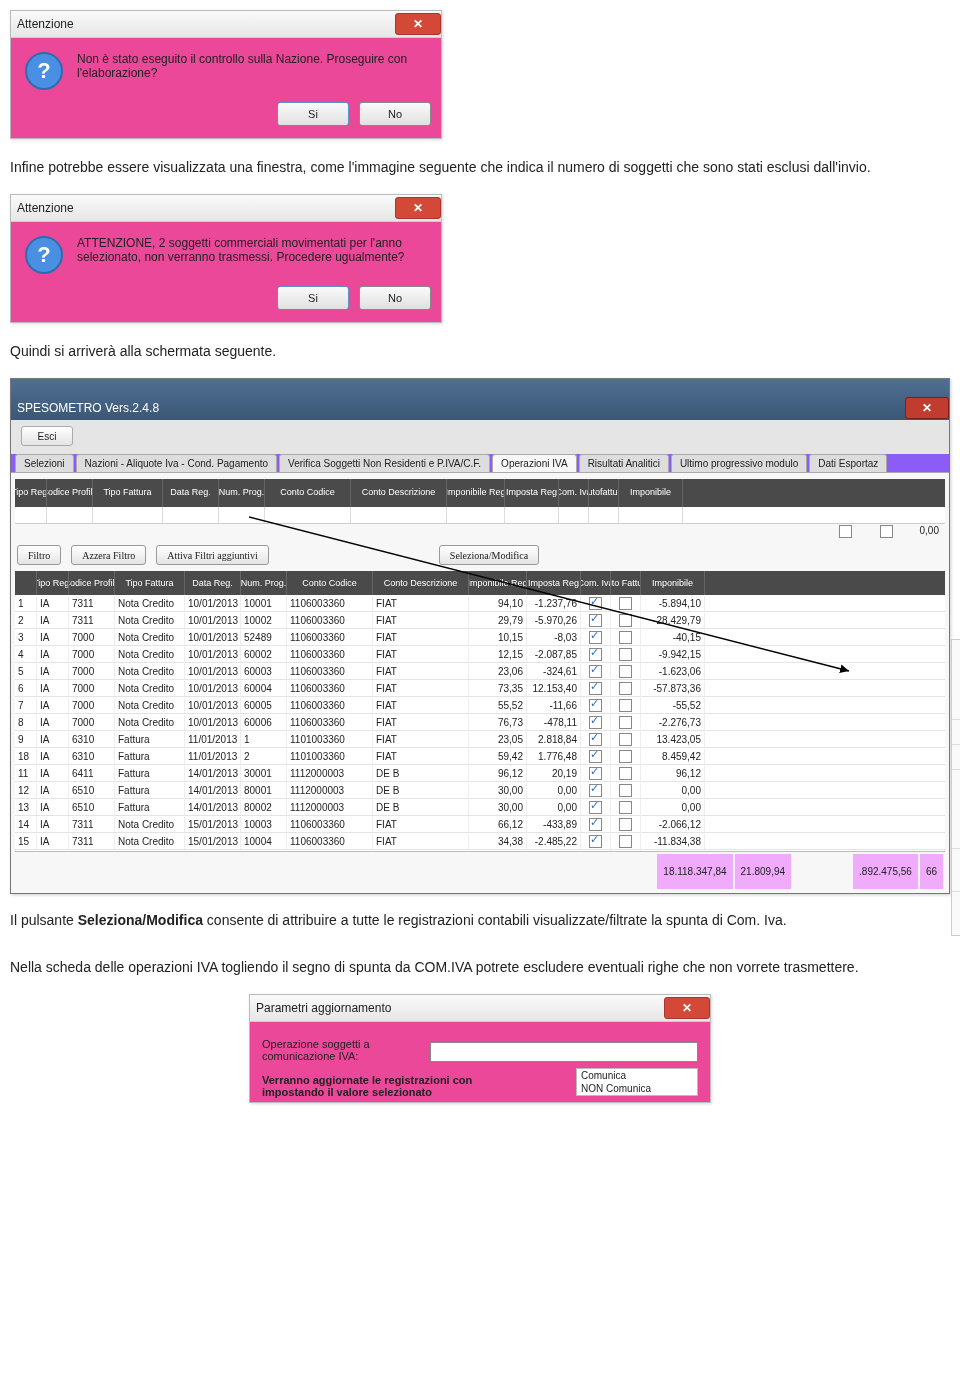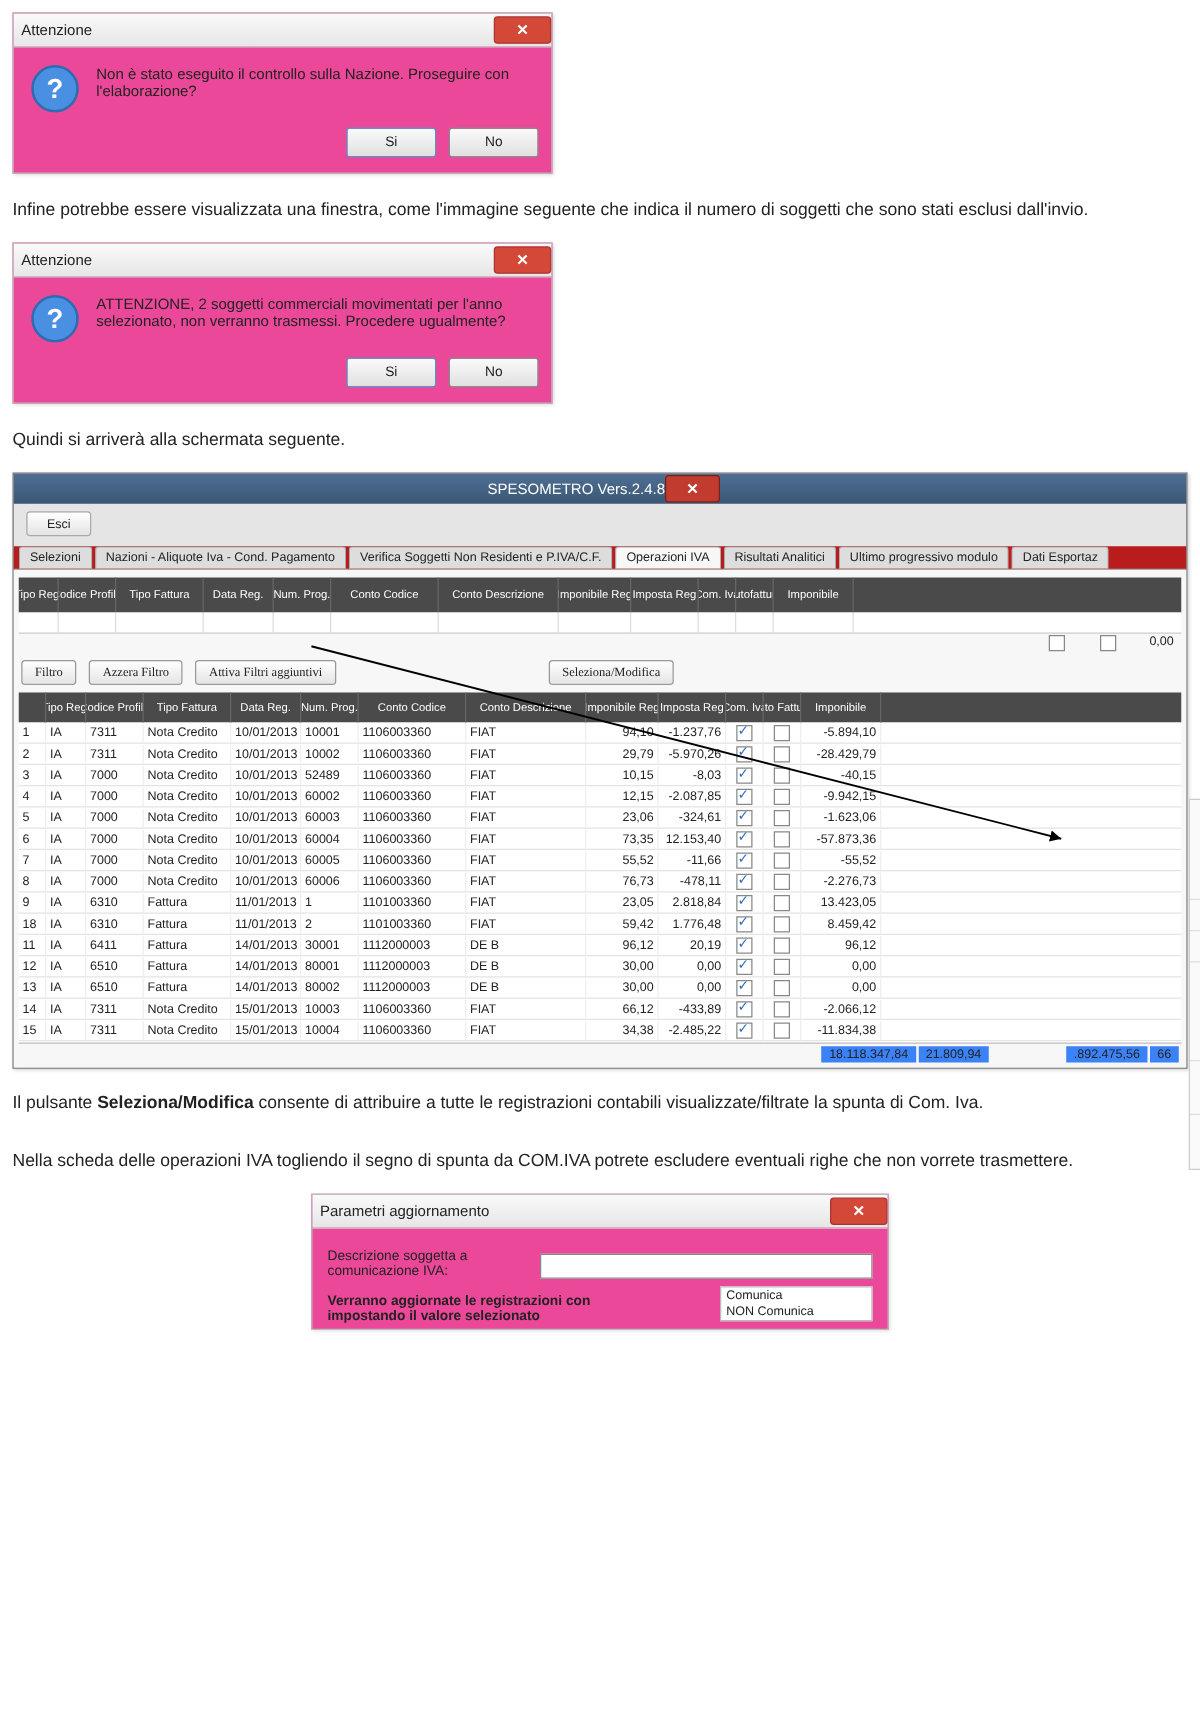--- a/index.html
+++ b/index.html
@@ -11,24 +11,24 @@
   .titlebar { display:flex; align-items:center; justify-content:space-between; background:linear-gradient(#fafafa,#e6e6e6); border-bottom:1px solid #ccc; height:26px; padding:0 0 0 6px; font-size:12px; }
   .titlebar .close { width:44px; height:20px; background:#d34836; border:1px solid #a33; border-radius:3px; color:#fff; display:flex; align-items:center; justify-content:center; font-weight:bold; font-size:12px; }
   .dlg-body { display:flex; padding:14px 14px 6px; gap:14px; font-size:12px; }
   .qicon { width:34px; height:34px; border-radius:50%; background:#4a90e2; display:flex; align-items:center; justify-content:center; color:#fff; font-size:22px; font-weight:bold; border:2px solid #2f6bb0; }
   .dlg-buttons { display:flex; gap:10px; justify-content:flex-end; padding:6px 10px 12px; }
   .btn { min-width:70px; height:22px; font-size:11px; border:1px solid #888; background:linear-gradient(#fafafa,#e0e0e0); border-radius:3px; display:flex; align-items:center; justify-content:center; }
   .btn.primary { border-color:#5a90c4; }
 
   
   .main-win { border:1px solid #777; background:#e5e5e5; box-shadow:1px 1px 3px rgba(0,0,0,.2); font-size:10px; position:relative; }
-  .mw-title { background:linear-gradient(#4f6f93,#3b5775); color:#fff; height:24px; display:flex; align-items:center; justify-content:center; padding:0 0 0 6px; font-size:12px; }
+  .mw-title { background:linear-gradient(#4f6f93,#3b5775); color:#fff; height:24px; display:flex; align-items:center; justify-content:space-between; padding:17px 0 0 6px; font-size:12px; }
   .mw-title .close-red { width:42px; height:20px; background:#c13c2f; border:1px solid #7a2018; border-radius:3px; color:#fff; display:flex; align-items:center; justify-content:center; font-weight:bold; }
   .toolbar-btn { margin:6px 0 4px 10px; display:inline-flex; align-items:center; justify-content:center; width:50px; height:18px; background:linear-gradient(#fff,#e4e4e4); border:1px solid #aaa; border-radius:3px; font-size:10px; }
-  .tabs { display:flex; border-bottom:1px solid #aaa; background:#b91c1c; padding:0 4px; margin-top:4px; overflow:hidden; }
+  .tabs { display:flex; border-bottom:1px solid #aaa; background:#8b5cf6; padding:0 4px; margin-top:4px; overflow:hidden; }
   .tab { padding:3px 8px; border:1px solid #aaa; border-bottom:none; background:#ddd; margin-right:2px; border-radius:3px 3px 0 0; white-space:nowrap; font-size:10px; }
   .tab.active { background:#f7f7f7; }
 
   .grid-area { background:#f7f7f7; padding:6px 4px 4px; }
   .grid-header { display:flex; background:#4a4a4a; color:#fff; font-size:9px; }
   .grid-header div, .filter-row div, .grid-row div, .header2 div { flex:0 0 auto; padding:2px 3px; border-right:1px solid #666; box-sizing:border-box; overflow:hidden; white-space:nowrap; }
   .grid-header div { display:flex; align-items:center; justify-content:center; text-align:center; height:28px; line-height:1.1; }
   .filter-row { display:flex; background:#fff; border-bottom:1px solid #ccc; }
   .filter-row div { height:16px; border-right:1px solid #ddd; }
 
@@ -45,21 +45,21 @@
   .chk { display:inline-block; width:11px; height:11px; border:1px solid #888; background:#fff; vertical-align:middle; position:relative; }
   .chk.on:after { content:"✓"; position:absolute; top:-3px; left:0; font-size:11px; color:#2b6dc2; }
 
   
   .c0{width:22px}.c1{width:32px;padding-left:4px}.c2{width:46px}.c3{width:70px}.c4{width:56px}
   .c5{width:46px}.c6{width:86px}.c7{width:96px}.c8{width:58px}.c9{width:54px}.c10{width:30px}
   .c11{width:30px}.c12{width:64px}
 
   .totals-row { display:flex; font-size:10px; padding-top:2px; }
   .totals-row .spacer { flex:1; }
-  .totals-row span { background:#3b82f6; padding:1px 6px; margin-right:2px; }
+  .totals-row span { background:#f0abfc; padding:12px 6px; margin-right:2px; }
 
   .procedi-row { display:flex; justify-content:flex-end; padding:8px 10px 10px; }
 
   
   .ctx { position:absolute; right:-172px; top:260px; width:168px; background:#fafafa; border:1px solid #ccc; font-size:11px; padding:4px 0; }
   .ctx-item { padding:3px 10px; color:#333; }
   .ctx-item.dis { color:#aaa; }
   .ctx-sep { height:1px; background:#ddd; margin:3px 0; }
   .ctx-item.bold { font-weight:bold; }
 
@@ -483,21 +483,21 @@
   </p>
   <p class="para" style="margin-top:26px;">Nella scheda delle operazioni IVA togliendo il segno di spunta da COM.IVA potrete escludere eventuali righe che non vorrete trasmettere.</p>
 
   <div class="win" style="width:460px;margin:0 auto;">
     <div class="titlebar">
       <span>Parametri aggiornamento</span>
       <span class="close">✕</span>
     </div>
     <div class="param-body">
       <div style="display:flex;align-items:center;gap:6px;">
-        <div class="lbl">Descrizione soggetta a comunicazione IVA:</div>
+        <div class="lbl">Operazione soggetti a comunicazione IVA:</div>
         <div class="combo"></div>
       </div>
       <div style="position:relative;">
         <div class="opts">
           <div>Comunica</div>
           <div>NON Comunica</div>
         </div>
         <div class="param-note">
           <b>Verranno aggiornate le registrazioni con</b><br>
           <b>impostando il valore selezionato</b>

